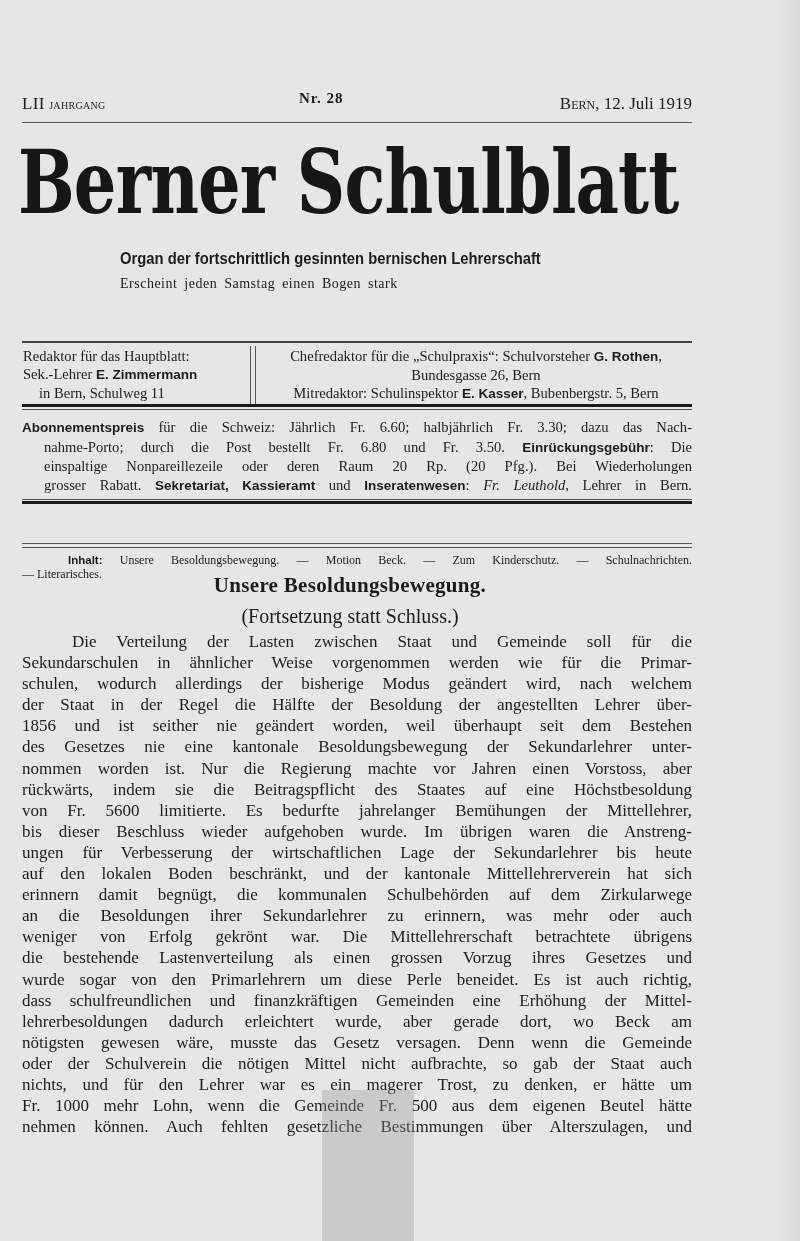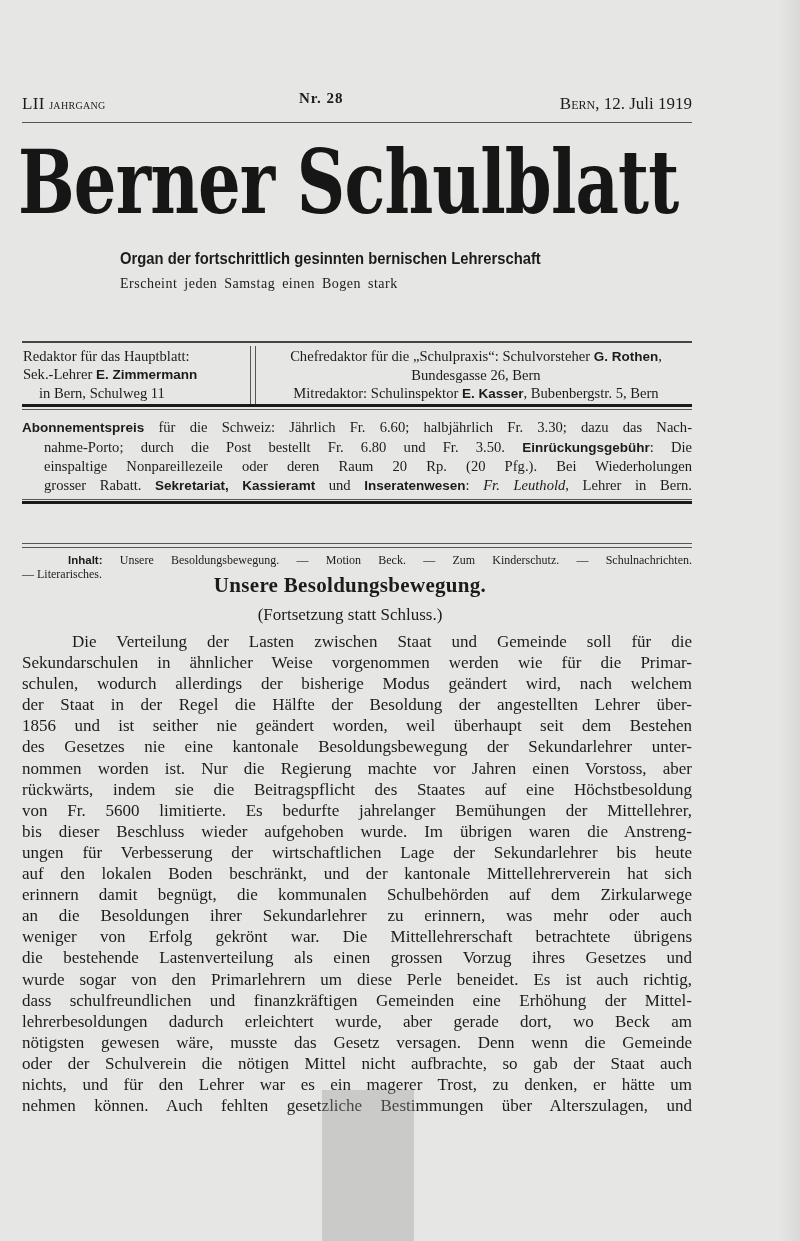--- a/index.html
+++ b/index.html
@@ -37,21 +37,21 @@
 
     .subscr { position: absolute; left: 22px; top: 418px; width: 670px; font-size: 14.6px; line-height: 18.5px; text-align: justify; }
     .subscr .line { display: block; text-align: justify; text-align-last: justify; white-space: nowrap; }
     .subscr .in { padding-left: 22px; }
 
     .inhalt { position: absolute; left: 22px; top: 513px; width: 670px; font-size: 12px; line-height: 14px; margin-top: 40px; }
     .inhalt .l1 { padding-left: 46px; display: block; text-align: justify; text-align-last: justify; }
     .rule-dbl { position: absolute; left: 22px; top: 543px; width: 670px; height: 3px; border-top: 1px solid #555; border-bottom: 1px solid #555; }
 
     .art-title { position: absolute; left: 0; width: 700px; top: 573px; text-align: center; font-size: 21px; font-weight: bold; letter-spacing: 0.3px; }
-    .art-sub { position: absolute; left: 0; width: 700px; top: 605px; text-align: center; font-size: 17px; font-family: Liberation Serif, serif; }
+    .art-sub { position: absolute; left: 0; width: 700px; top: 605px; text-align: center; font-size: 20px; font-family: Liberation Serif, serif; }
     .body { position: absolute; left: 22px; top: 631px; width: 670px; font-size: 17px; line-height: 21.1px; }
     .body .ln { display: block; white-space: nowrap; text-align: justify; text-align-last: justify; height: 21.1px; }
     .body .ln.first { padding-left: 50px; }
   </style>
 </head>
 <body>
 
 <div class="page">
 
   <div class="masthead-top">
@@ -116,18 +116,19 @@
       <span class="ln">erinnern damit begnügt, die kommunalen Schulbehörden auf dem Zirkularwege</span>
       <span class="ln">an die Besoldungen ihrer Sekundarlehrer zu erinnern, was mehr oder auch</span>
       <span class="ln">weniger von Erfolg gekrönt war. Die Mittellehrerschaft betrachtete übrigens</span>
       <span class="ln">die bestehende Lastenverteilung als einen grossen Vorzug ihres Gesetzes und</span>
       <span class="ln">wurde sogar von den Primarlehrern um diese Perle beneidet. Es ist auch richtig,</span>
       <span class="ln">dass schulfreundlichen und finanzkräftigen Gemeinden eine Erhöhung der Mittel-</span>
       <span class="ln">lehrerbesoldungen dadurch erleichtert wurde, aber gerade dort, wo Beck am</span>
       <span class="ln">nötigsten gewesen wäre, musste das Gesetz versagen. Denn wenn die Gemeinde</span>
       <span class="ln">oder der Schulverein die nötigen Mittel nicht aufbrachte, so gab der Staat auch</span>
       <span class="ln">nichts, und für den Lehrer war es ein magerer Trost, zu denken, er hätte um</span>
+      <span class="ln">Fr. 1000 mehr Lohn, wenn die Gemeinde Fr. 500 aus dem eigenen Beutel hätte</span>
       <span class="ln">nehmen können. Auch fehlten gesetzliche Bestimmungen über Alterszulagen, und</span>
     </div>
 
   <div class="paper-shade"></div>
   <div class="rightedge"></div>
 </div>
 
 </body></html>

